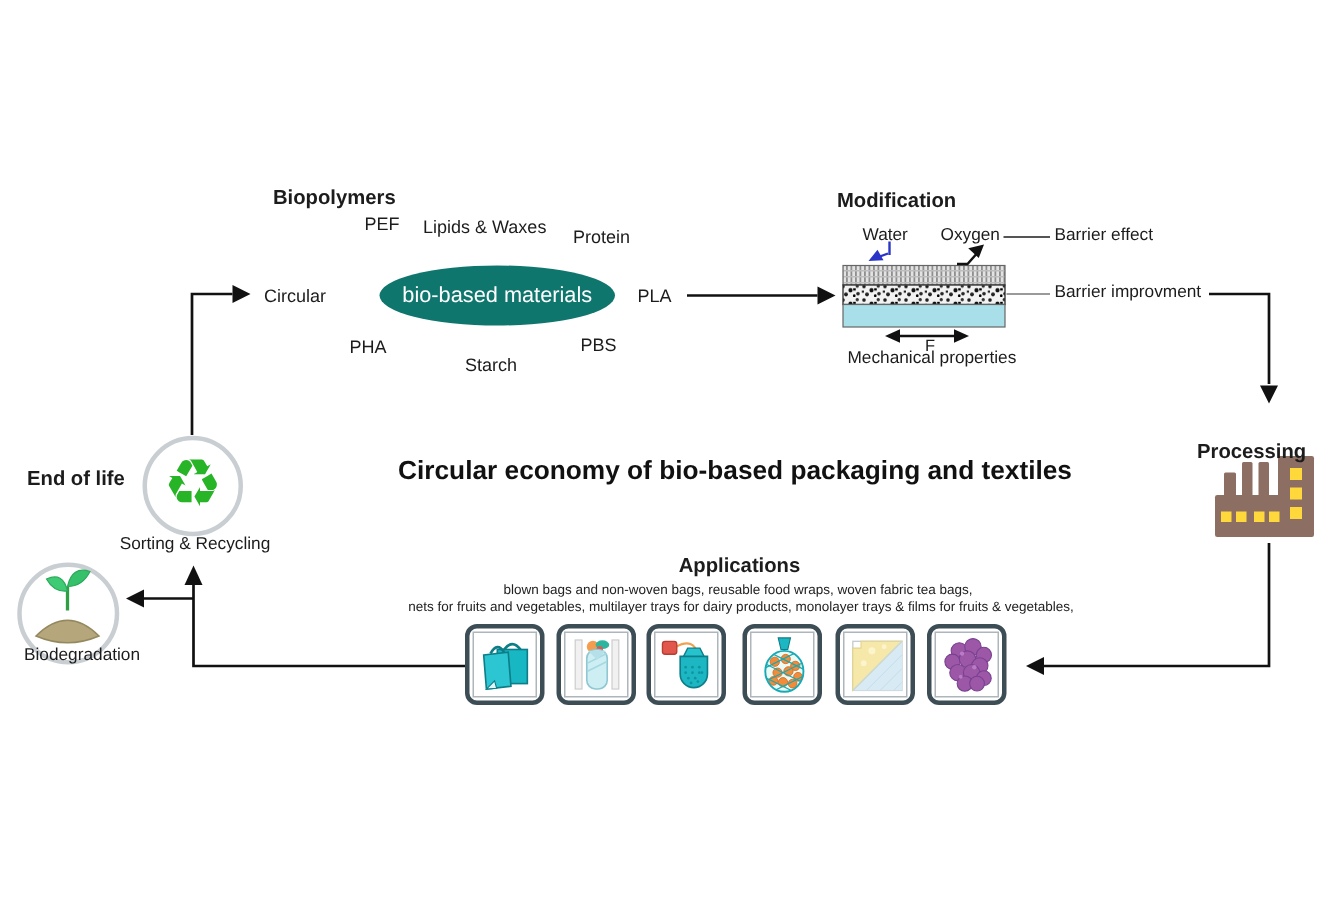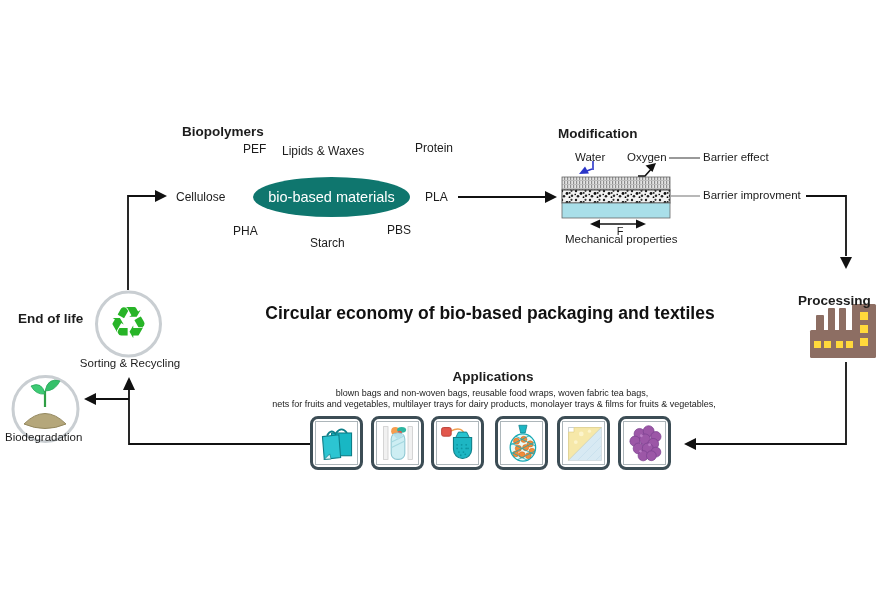--- a/index.html
+++ b/index.html
@@ -112,22 +112,22 @@
       <path d="M24,424 Q45,403 66,424 Q45,433 24,424 Z" fill="#b5a77b" stroke="#94885f" stroke-width="1"></path>
       <path d="M45,407 V391" stroke="#2f9e44" stroke-width="2.2" fill="none"></path>
       <path d="M45,394 Q36,395 31,386 Q42,381 45,394 Z" fill="#3ecb74" stroke="#2aa85c" stroke-width="0.8"></path>
       <path d="M45,391 Q55,391 60,381 Q48,377 45,391 Z" fill="#35c06a" stroke="#2aa85c" stroke-width="0.8"></path>
     </g>
   </svg>
 
   <div class="lbl bold" style="left:182px;top:124px;font-size:13.5px;text-align:right;">Biopolymers</div>
   <div class="lbl" style="left:282px;top:144px;">Lipids &amp; Waxes</div>
   <div class="lbl" style="left:243px;top:142px;">PEF</div>
-  <div class="lbl" style="left:382px;top:141px;margin-left:33px;">Protein</div>
-  <div class="lbl" style="left:176px;top:190px;">Cellulose</div>
+  <div class="lbl" style="left:382px;top:151px;">Protein</div>
+  <div class="lbl" style="left:176px;top:190px;">Circular</div>
   <div class="lbl" style="left:425px;top:190px;">PLA</div>
   <div class="lbl" style="left:233px;top:224px;text-align:right;">PHA</div>
   <div class="lbl" style="left:310px;top:236px;">Starch</div>
   <div class="lbl" style="left:387px;top:223px;">PBS</div>
   <div class="ellipse">bio-based materials</div>
 
   <div class="lbl bold" style="left:558px;top:126px;font-size:13.5px;">Modification</div>
   <div class="lbl sm" style="left:575px;top:151px;">Water</div>
   <div class="lbl sm" style="left:627px;top:151px;">Oxygen</div>
   <div class="lbl sm" style="left:703px;top:151px;">Barrier effect</div>
@@ -135,21 +135,21 @@
   <div class="lbl" style="left:620px;top:225px;transform:translateX(-50%);font-size:11px;">F</div>
   <div class="lbl sm" style="left:565px;top:233px;">Mechanical properties</div>
 
   <div class="lbl bold" style="left:798px;top:273px;font-size:13.5px;margin-top:20px;">Processing</div>
 
   <div class="title">Circular economy of bio-based packaging and textiles</div>
 
   <div class="lbl bold" style="left:18px;top:311px;font-size:13.5px;">End of life</div>
   <div class="recycle-glyph">♻</div>
   <div class="lbl sm ctr" style="left:130px;top:357px;">Sorting &amp; Recycling</div>
-  <div class="lbl sm" style="left:5px;top:431px;">Biodegradation</div>
+  <div class="lbl sm" style="left:16px;top:431px;">Biodegradation</div>
 
   <div class="lbl bold ctr" style="left:493px;top:369px;font-size:13.5px;">Applications</div>
   <div class="lbl xs ctr" style="left:492px;top:388px;">blown bags and non-woven bags, reusable food wraps, woven fabric tea bags,</div>
   <div class="lbl xs ctr" style="left:494px;top:399px;">nets for fruits and vegetables, multilayer trays for dairy products,  monolayer trays &amp; films for fruits &amp; vegetables,</div>
 
   <div class="app-box" style="left:310px;">
     <div class="app-inner">
       <svg width="40" height="40" viewBox="0 0 44 44">
         <path d="M21,11 Q27,3 33,11" fill="none" stroke="#0d7e88" stroke-width="2"></path>
         <rect x="16" y="11" width="22" height="25" fill="#18b7c4" stroke="#0d7e88" stroke-width="1.2"></rect>

